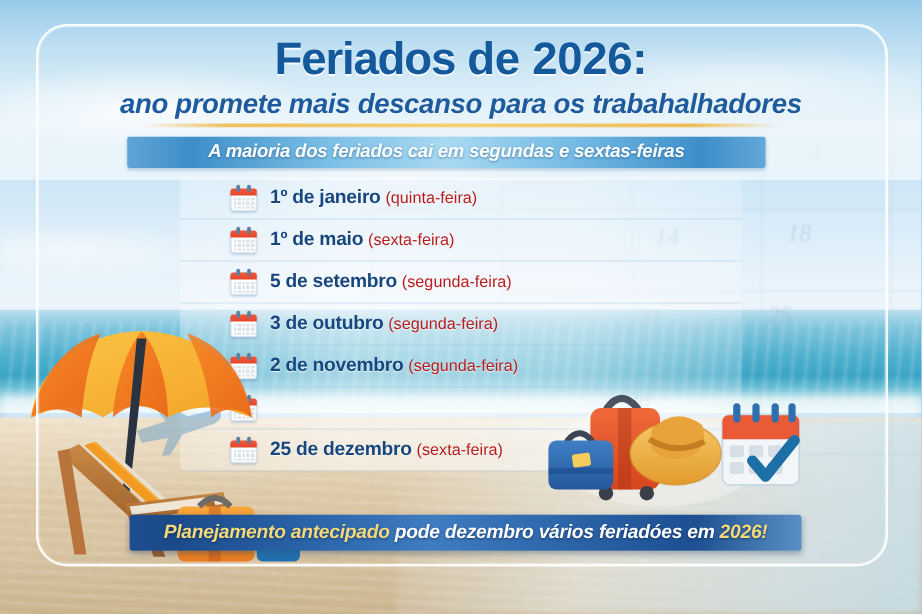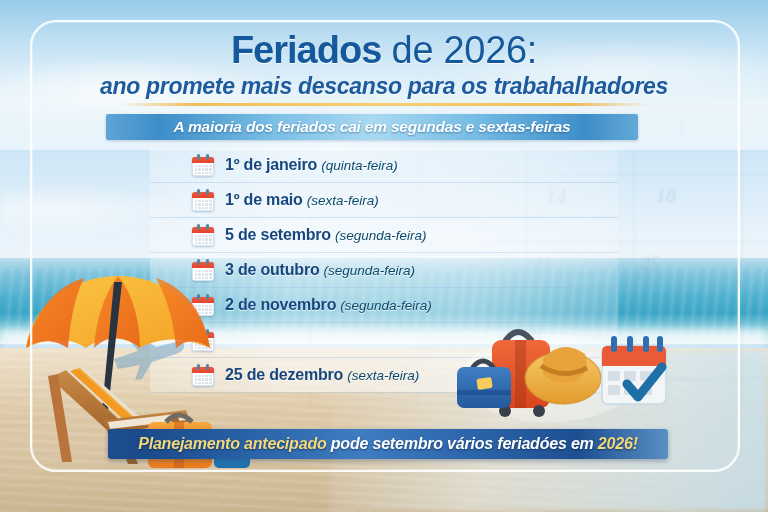--- a/index.html
+++ b/index.html
@@ -91,21 +91,21 @@
   }
 
   
   .title{
     position:absolute;left:0;top:28px;width:768px;text-align:center;
     font-size:38px;line-height:44px;color:#14599c;font-weight:bold;
     letter-spacing:-.3px;
     text-shadow:0 1px 0 rgba(255,255,255,.85);
   }
   .title .t-strong{font-weight:bold;letter-spacing:-1px;}
-  .title .t-light{font-weight:normal;}
+  .title .t-light{font-weight:bold;}
 
   .subtitle{
     position:absolute;left:0;top:72px;width:768px;text-align:center;
     font-size:23px;line-height:28px;color:#1d5b9e;
     font-style:italic;font-weight:bold;letter-spacing:-.3px;
     text-shadow:0 1px 0 rgba(255,255,255,.8);
   }
   .gold-rule{
     position:absolute;left:118px;top:103px;width:532px;height:3px;
     background:linear-gradient(90deg, rgba(240,190,90,0) 0%, #f0be5a 14%, #f6cf72 50%, #efbd58 86%, rgba(240,190,90,0) 100%);
@@ -169,21 +169,21 @@
     gap:.8px;
   }
   .cal .grid i{background:#dbe3ea;border-radius:.5px;display:block;}
 
   .rowtext{white-space:nowrap;}
   .rowtext .date{
     font-size:16px;font-weight:bold;color:#17477e;letter-spacing:-.2px;
     text-shadow:0 1px 0 rgba(255,255,255,.7);
   }
   .rowtext .dow{
-    font-size:13.5px;font-style:italic;color:#0c4a6e;margin-left:4px;
+    font-size:13.5px;color:#b91c1c;margin-left:4px;
     text-shadow:0 1px 0 rgba(255,255,255,.7);
   }
 
   
   .banner-bottom{
     position:absolute;left:108px;top:429px;width:560px;height:30px;
     background:linear-gradient(90deg,#1d4e8f 0%,#1b4a8a 6%,#2a63a8 26%,#3f7cc0 45%,#2f68ad 62%,#1d4f91 84%,#5a8fc4 100%);
     border-radius:3px;
     box-shadow:0 2px 5px rgba(20,50,90,.35);
     display:flex;align-items:center;justify-content:center;
@@ -570,18 +570,18 @@
         <rect x="185" y="55" width="12" height="10" rx="2"></rect>
         <rect x="153" y="69" width="12" height="10" rx="2"></rect>
         <rect x="169" y="69" width="12" height="10" rx="2"></rect>
         <rect x="185" y="69" width="12" height="10" rx="2"></rect>
       </g>
       <path d="M172 68 l11 13 l24 -30" fill="none" stroke="#1d6fa8" stroke-width="9" stroke-linecap="round" stroke-linejoin="round"></path>
     </g>
   </svg>
 
   <div class="banner-bottom">
-    <span class="txt"><span class="gold">Planejamento antecipado</span><span> pode setembro vários feriadóes em </span><span class="gold">2026!</span></span>
+    <span class="txt"><span class="gold">Planejamento antecipado</span><span> pode dezembro vários feriadóes em </span><span class="gold">2026!</span></span>
   </div>
 
   <div class="frame"></div>
 
 </div>
 
 </body></html>

